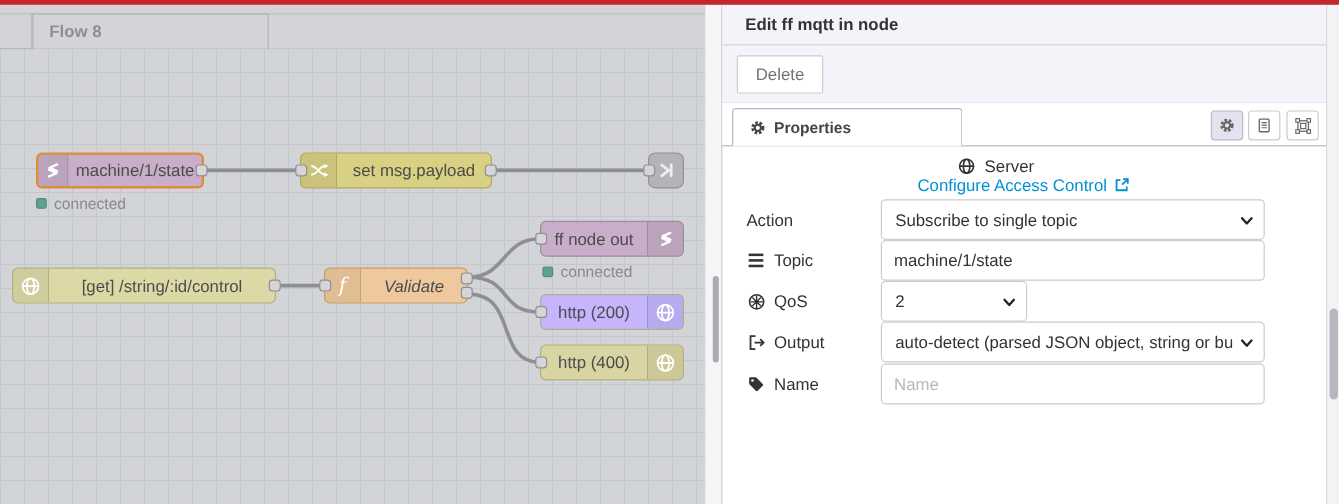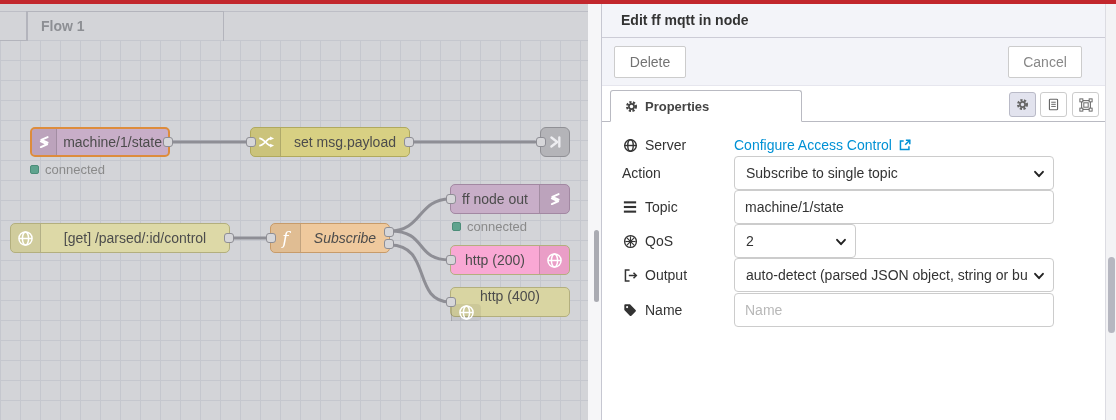--- a/index.html
+++ b/index.html
@@ -27,22 +27,22 @@
   .port-l { left:-5px; } .port-r { right:-5px; }
   .port-r1 { right:-5px; top:3px; margin-top:0; } .port-r2 { right:-5px; top:auto; bottom:3px; margin-top:0; }
 
   .node-mqtt-in  { left:30px;  top:123px; width:140px; background:#c8aec8; border:2px solid #dd8c3c; }
   .node-change   { left:250px; top:123px; width:160px; background:#d8d083; border:1px solid #b0a95e; }
   .node-linkout  { left:540px; top:123px; width:30px;  background:#b4b4b8; border:1px solid #909095; border-radius:6px; justify-content:center; align-items:center; }
   .node-httpin   { left:10px;  top:219px; width:220px; background:#ddd9a7; border:1px solid #b3af7e; }
   .node-func     { left:270px; top:219px; width:120px; background:#efc99d; border:1px solid #c79b6a; }
   .node-func .n-label { font-style:italic; }
   .node-mqtt-out { left:450px; top:180px; width:120px; background:#c8aec8; border:1px solid #a288a2; }
-  .node-http200  { left:450px; top:241px; width:120px; background:#f9a8d4; border:1px solid #b3af7e; }
-  .node-http400  { left:450px; top:283px; width:120px; background:#d9d5a2; border:1px solid #b3af7e;flex-direction:column; }
+  .node-http200  { left:450px; top:241px; width:120px; background:#c4b5fd; border:1px solid #b3af7e; }
+  .node-http400  { left:450px; top:283px; width:120px; background:#d9d5a2; border:1px solid #b3af7e; }
 
   .status { position:absolute; display:flex; align-items:center; gap:6px; z-index:2; font-size:13px; color:#8a8a8a;justify-content:center; }
   .status .dot { width:9px; height:9px; background:#5fa38e; border:1px solid #4c8d79; border-radius:2px; }
   .status-1 { left:30px; top:158px; } .status-2 { left:452px; top:215px; }
 
   .f-glyph { font-family:"DejaVu Serif", serif; font-style:italic; font-size:17px; color:#fff; line-height:1; }
 
   .canvas-scroll { position:absolute; left:588px; top:4px; width:13px; height:416px; background:#f6f6f8; }
   .canvas-scroll .thumb { position:absolute; right:2px; top:226px; width:5px; height:72px; background:#aaabb2; border-radius:3px; }
 
@@ -61,21 +61,21 @@
   .p-tab { display:inline-flex; align-items:center; gap:7px; height:32px; min-width:192px; padding:0 14px; margin-bottom:-1px;
     background:#fff; border:1px solid #b9bac2; border-bottom:1px solid #fff; border-radius:3px 3px 0 0;
     font-size:13px; font-weight:bold; color:#444; position:relative; z-index:2; }
   .mini-btn { position:absolute; top:6px; width:27px; height:25px; border:1px solid #ccc; border-radius:3px; background:#fff;
     display:flex; align-items:center; justify-content:center; color:#666; cursor:pointer; }
   .mini-btn.active { background:#e2e3ee; border-color:#b9bac7; }
   .mb-gear { right:69px; } .mb-doc { right:38px; } .mb-frame { right:6px; }
 
   .p-form { position:absolute; top:118px; left:0; right:0; bottom:0; padding:8px 20px 0; overflow:hidden; }
   .frow { display:flex; align-items:center; height:24px; margin-bottom:10px; }
-  .frow-server { height:30px; margin-bottom:1px; }
+  .frow-server { height:30px; margin-bottom:11px;flex-direction:column; }
   .frow-output { margin-bottom:11px; }
   .flabel { width:112px; display:flex; align-items:center; gap:7px; font-size:14px; color:#333; flex:none; }
   .ficon { width:16px; display:flex; justify-content:center; color:#333; flex:none; }
   .tin, .sel { width:320px; height:34px; border:1px solid #ccc; border-radius:4px; font-size:14px; color:#333; background:#fff; }
   .tin { padding:0 10px; font-family:inherit; }
   .tin::placeholder { color:#b8b8b8; }
   .sel { position:relative; display:flex; align-items:center; padding:0 26px 0 11px; cursor:pointer; }
   .sel-narrow { width:122px; }
   .sel-text { white-space:nowrap; overflow:hidden; }
   .chev { position:absolute; right:7px; top:10px; color:#222; }
@@ -87,21 +87,21 @@
 </head>
 <body>
 
 <div class="app">
   <div class="topbar"></div>
 
   <div class="canvas">
     <div class="grid"></div>
     <div class="tabline"></div>
     <div class="tab-stub"></div>
-    <div class="flow-tab">Flow 1</div>
+    <div class="flow-tab">Flow 8</div>
 
     <svg class="wires" width="588" height="416">
       <g fill="none" stroke="#8e8e95" stroke-width="3" stroke-linecap="round">
         <path d="M170 138 L250 138"></path>
         <path d="M410 138 L535 138"></path>
         <path d="M230 234 L270 234"></path>
         <path d="M390 227 C422 227 418 195 450 195"></path>
         <path d="M390 227 C428 227 414 256 450 256"></path>
         <path d="M390 241 C432 241 412 298 450 298"></path>
       </g>
@@ -147,29 +147,29 @@
     </div>
 
     <div class="node node-httpin">
       <div class="n-icon">
         <svg width="17" height="17" viewBox="0 0 16 16" fill="none" stroke="#fff" stroke-width="1.4">
           <circle cx="8" cy="8" r="6.2"></circle>
             <ellipse cx="8" cy="8" rx="2.9" ry="6.2"></ellipse>
             <path d="M1.8 8 h12.4"></path>
         </svg>
       </div>
-      <div class="n-label">[get] /parsed/:id/control</div>
+      <div class="n-label">[get] /string/:id/control</div>
       <div class="port port-r"></div>
     </div>
 
     <div class="node node-func">
       <div class="n-icon">
           <span class="f-glyph">f</span>
         </div>
-      <div class="n-label">Subscribe</div>
+      <div class="n-label">Validate</div>
       <div class="port port-l"></div>
       <div class="port port-r1"></div>
       <div class="port port-r2"></div>
     </div>
 
     <div class="node node-mqtt-out icon-right">
       <div class="n-icon">
         <svg width="18" height="18" viewBox="0 0 20 20" fill="none" stroke="#fff" stroke-width="2.2" stroke-linecap="round" stroke-linejoin="round">
           <path d="M14 4.5 L7 7.6 L14 10.7"></path>
             <path d="M6.5 9.4 L13.5 12.5 L6.5 15.6"></path>
@@ -209,21 +209,20 @@
 
   <div class="canvas-scroll">
     <div class="thumb"></div>
   </div>
 
   <div class="panel">
     <div class="p-header">Edit ff mqtt in node</div>
 
     <div class="p-buttons">
       <button class="btn btn-delete">Delete</button>
-      <button class="btn btn-cancel">Cancel</button>
     </div>
 
     <div class="p-tabs">
       <div class="p-tab">
         <svg width="13" height="13" viewBox="0 0 16 16">
           <circle cx="8" cy="8" r="5.3" fill="none" stroke="currentColor" stroke-width="3" stroke-dasharray="2.6 1.75"></circle>
           <circle cx="8" cy="8" r="3.2" fill="none" stroke="currentColor" stroke-width="2.1"></circle>
         </svg>
         <span>Properties</span>
       </div>

